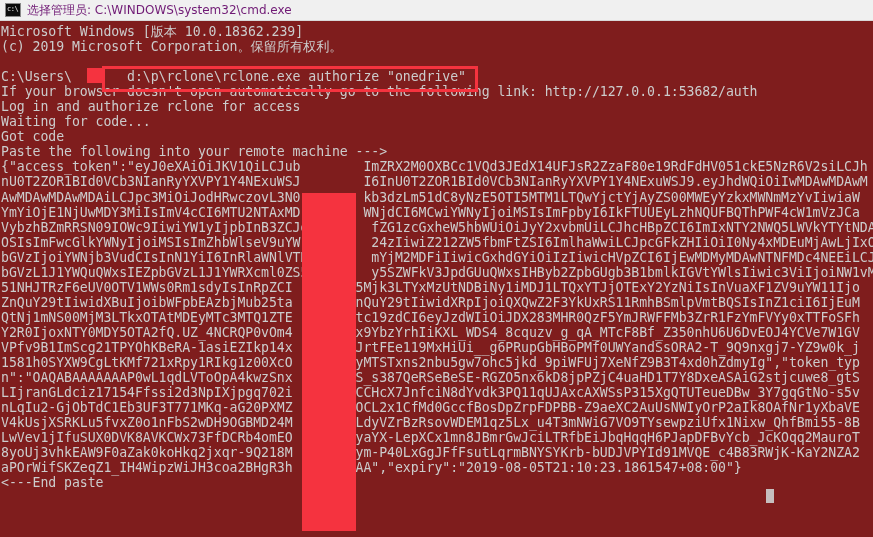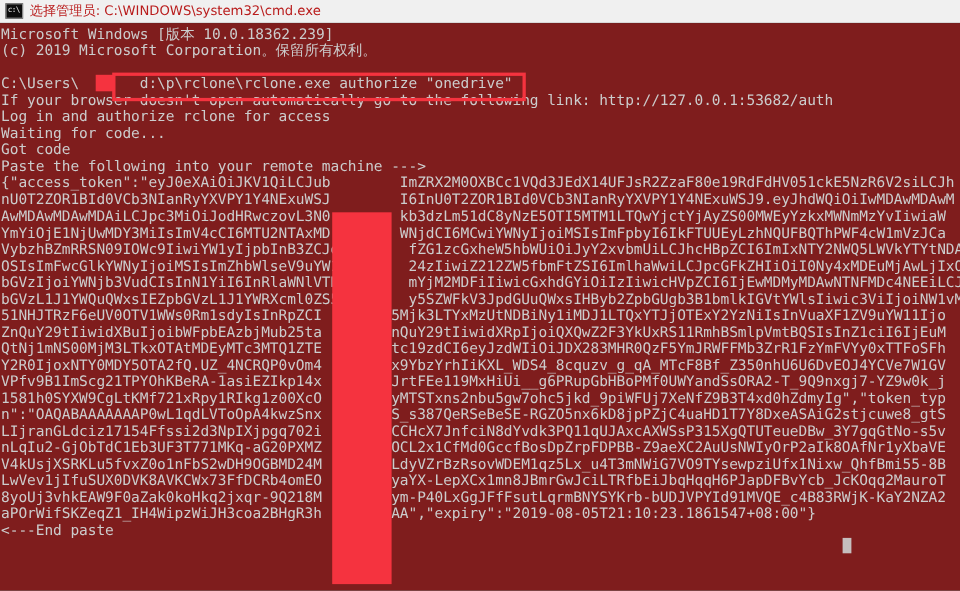--- a/index.html
+++ b/index.html
@@ -46,21 +46,21 @@
     top: -1px;
     font-size: 7px;
     line-height: 13px;
     color: #e8e8e8;
     font-family: "DejaVu Sans Mono", "Liberation Mono", monospace;
     letter-spacing: -0.5px;
   }
   #titlebar-text {
     font-family: "DejaVu Sans", "Liberation Sans", sans-serif;
     font-size: 12px;
-    color: #b91c1c;
+    color: #701a75;
     white-space: nowrap;
     line-height: 21px;
   }
 
   
   #console {
     position: absolute;
     left: 0;
     top: 21px;
     width: 873px;

